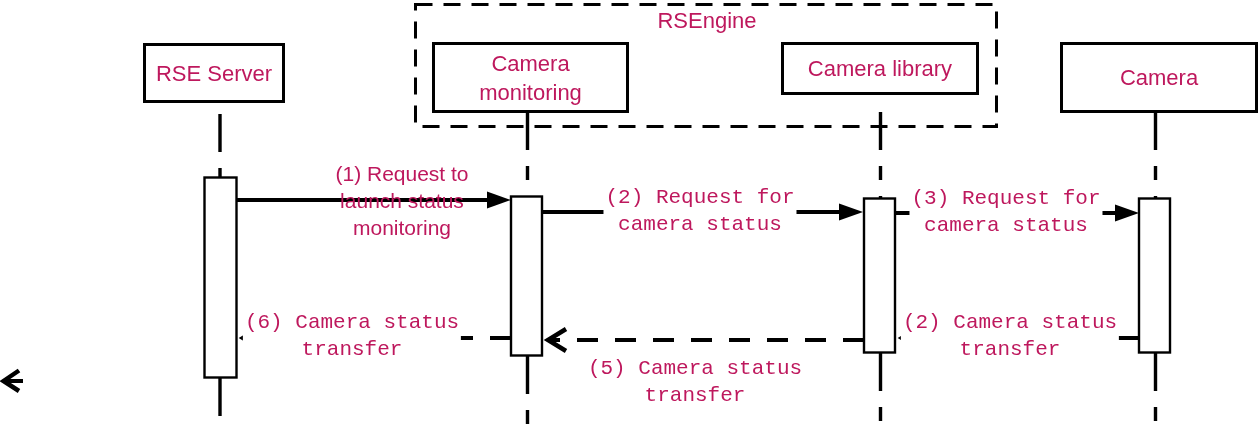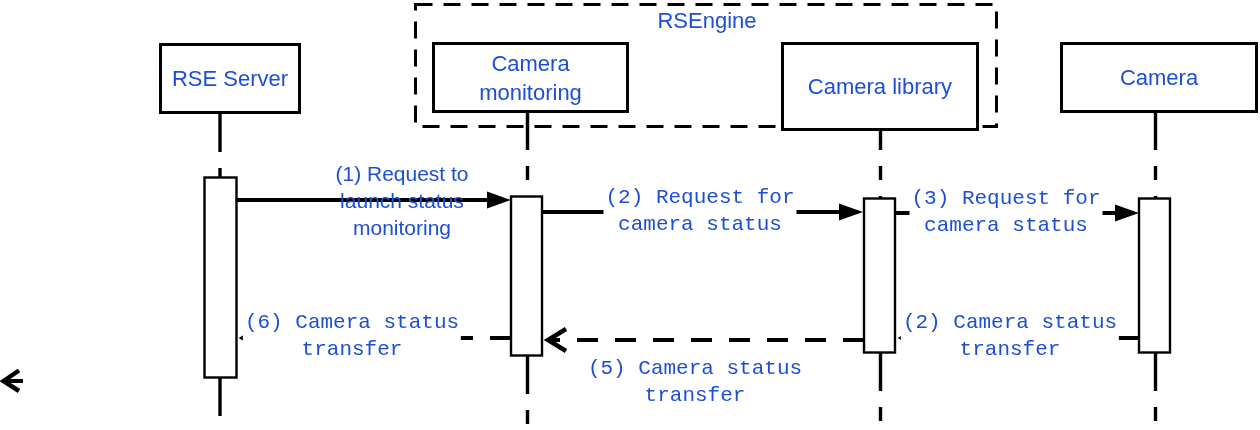--- a/index.html
+++ b/index.html
@@ -6,21 +6,21 @@
     margin: 0;
     padding: 0;
     background: #ffffff;
   }
   .stage {
     position: relative;
     width: 1260px;
     height: 430px;
     background: #ffffff;
     font-family: "Liberation Sans", sans-serif;
-    color: #1d4ed8;
+    color: #be185d;
     overflow: hidden;
   }
   .stage svg {
     position: absolute;
     left: 0;
     top: 0;
   }
   .lifeline {
     stroke: #000000;
     stroke-width: 3.4;
@@ -131,30 +131,30 @@
 
     <line class="msg-dashed" x1="511" y1="338" x2="243" y2="338"></line>
     <path class="head-open" d="M261,327 L243,338 L261,349"></path>
 
     <line class="msg-solid" x1="4" y1="381" x2="23" y2="381"></line>
     <path class="head-open" d="M19,370.5 L3.5,381 L19,391"></path>
   </svg>
 
   <div class="container-title" style="left:707px; top:8px;">RSEngine</div>
 
-  <div class="actor-box" style="left:159px; top:43px; width:142px; height:71px;">
+  <div class="actor-box" style="left:143px; top:43px; width:142px; height:60px;">
     <div>RSE Server</div>
   </div>
 
   <div class="actor-box" style="left:432px; top:42px; width:197px; height:71px;">
     <div>Camera</div>
     <div>monitoring</div>
   </div>
 
-  <div class="actor-box" style="left:781px; top:42px; width:198px; height:89px;">
+  <div class="actor-box" style="left:781px; top:42px; width:198px; height:53px;">
     <div>Camera library</div>
   </div>
 
   <div class="actor-box" style="left:1060px; top:42px; width:198px; height:71px;">
     <div>Camera</div>
   </div>
 
   <div class="msg-label" style="left:385px; top:160px;margin-left:17px;">
     <div>(1) Request to</div>
     <div>launch status</div>

